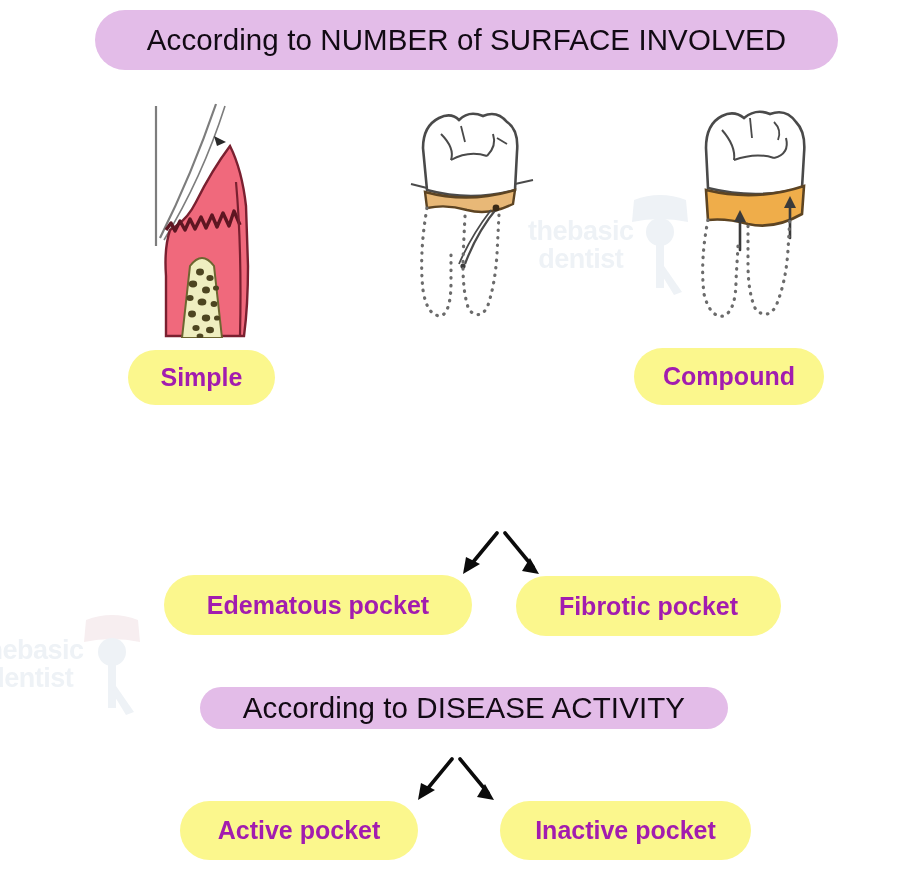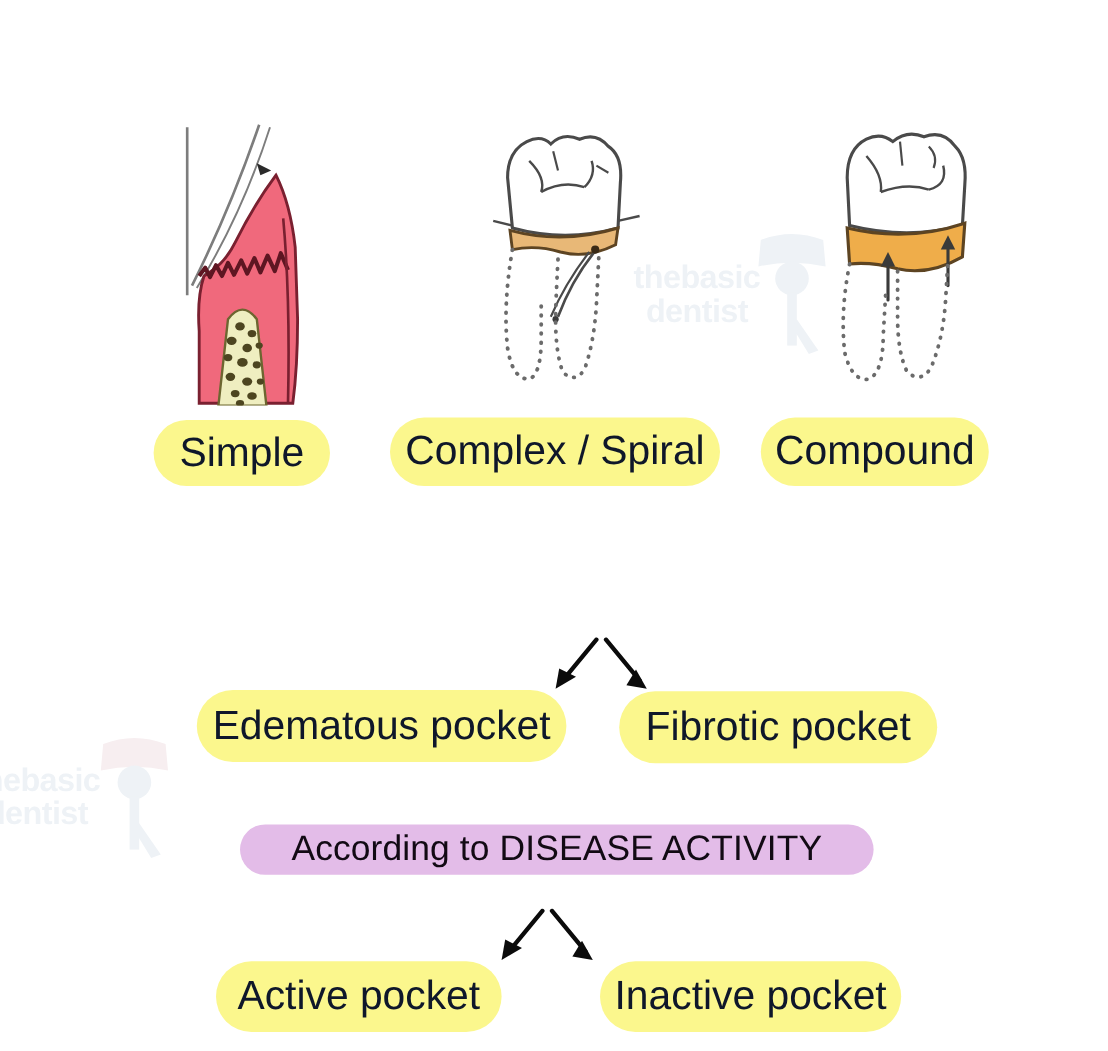--- a/index.html
+++ b/index.html
@@ -56,23 +56,23 @@
   #hdr-disease { left: 200px; top: 687px; width: 528px; height: 42px; font-size: 29.5px; }
 
   
   .pill-label {
     position: absolute;
     background: #fbf78d;
     border-radius: 30px;
     display: flex;
     align-items: center;
     justify-content: center;
-    color: #0f172a;
-    font-weight: 400;
-    font-size: 34px;
+    color: #a21caf;
+    font-weight: 700;
+    font-size: 25px;
     white-space: nowrap;
   }
   #lbl-simple     { left: 128px; top: 350px; width: 147px; height: 55px; }
   #lbl-complex    { left: 325px; top: 348px; width: 275px; height: 57px; }
   #lbl-compound   { left: 634px; top: 348px; width: 190px; height: 57px; }
   #lbl-edematous  { left: 164px; top: 575px; width: 308px; height: 60px; }
   #lbl-fibrotic   { left: 516px; top: 576px; width: 265px; height: 60px; text-align: center; }
   #lbl-active     { left: 180px; top: 801px; width: 238px; height: 59px; }
   #lbl-inactive   { left: 500px; top: 801px; width: 251px; height: 59px; }
 
@@ -107,20 +107,21 @@
   <div class="watermark wm-2"><span>thebasic</span>
 <span>dentist</span></div>
 
   <svg class="wm-fig" style="left:72px; top:612px;" width="80" height="105" viewBox="0 0 80 105">
     <path d="M14 8 Q40 -2 66 8 L68 30 Q40 24 12 30 Z" fill="#f7eef0"></path>
     <circle cx="40" cy="40" r="14" fill="#eef2f6"></circle>
     <rect x="36" y="52" width="8" height="44" fill="#eef2f6"></rect>
     <path d="M44 74 L62 100 L54 103 L40 80 Z" fill="#eef2f6"></path>
   </svg>
 
+  <div class="pill-header" id="hdr-surface">According to NUMBER of SURFACE INVOLVED</div>
 
   <svg class="figure" id="fig-simple" viewBox="0 0 160 240">
 
     <path d="M26 8 L26 148" stroke="#7d7d7d" stroke-width="2.2" fill="none"></path>
 
     <path d="M86 6 Q62 76 30 140" stroke="#7d7d7d" stroke-width="2.2" fill="none"></path>
     <path d="M95 8 Q72 80 34 142" stroke="#7d7d7d" stroke-width="1.6" fill="none"></path>
 
     <path d="M100 48
              Q112 72 116 108
@@ -224,21 +225,20 @@
       <path d="M62 106 l6 12 l-12 0 Z" stroke="none"></path>
       <path d="M112 134 L112 98" stroke-linecap="round"></path>
       <path d="M112 92 l6 12 l-12 0 Z" stroke="none"></path>
     </g>
 
     <path d="M30 116 Q22 156 26 190 Q32 214 46 212 Q58 206 58 176 L60 142" fill="none" stroke="#6b6b6b" stroke-width="3.2" stroke-dasharray="0.5 7" stroke-linecap="round"></path>
     <path d="M70 122 Q70 150 70 160 Q70 190 78 206 Q90 216 98 202 Q108 178 110 146 L112 112" fill="none" stroke="#6b6b6b" stroke-width="3.2" stroke-dasharray="0.5 7" stroke-linecap="round"></path>
   </svg>
 
   <div class="pill-label" id="lbl-simple">Simple</div>
-  <div class="pill-label" id="lbl-complex">Complex / Spiral</div>
   <div class="pill-label" id="lbl-compound">Compound</div>
 
 
   <svg class="arrow-group" id="arrows-nature" viewBox="0 0 115 55">
     <g stroke="#0b0b0b" stroke-width="3.6" fill="#0b0b0b" stroke-linecap="round">
       <path d="M54 2 L26 36"></path>
       <path d="M20 43 l3 -17 l14 7 Z" stroke="none"></path>
       <path d="M62 2 L90 36"></path>
       <path d="M96 43 l-17 -3 l8 -13 Z" stroke="none"></path>
     </g>

